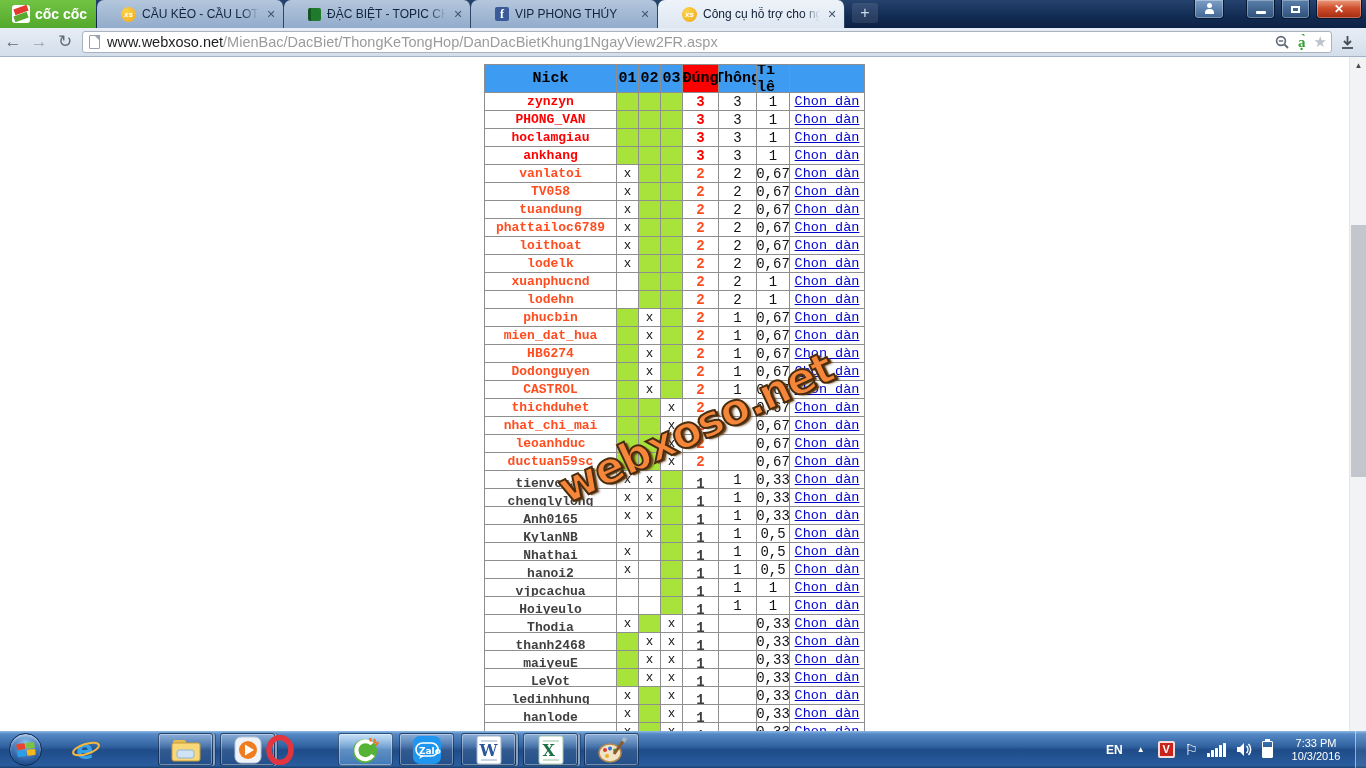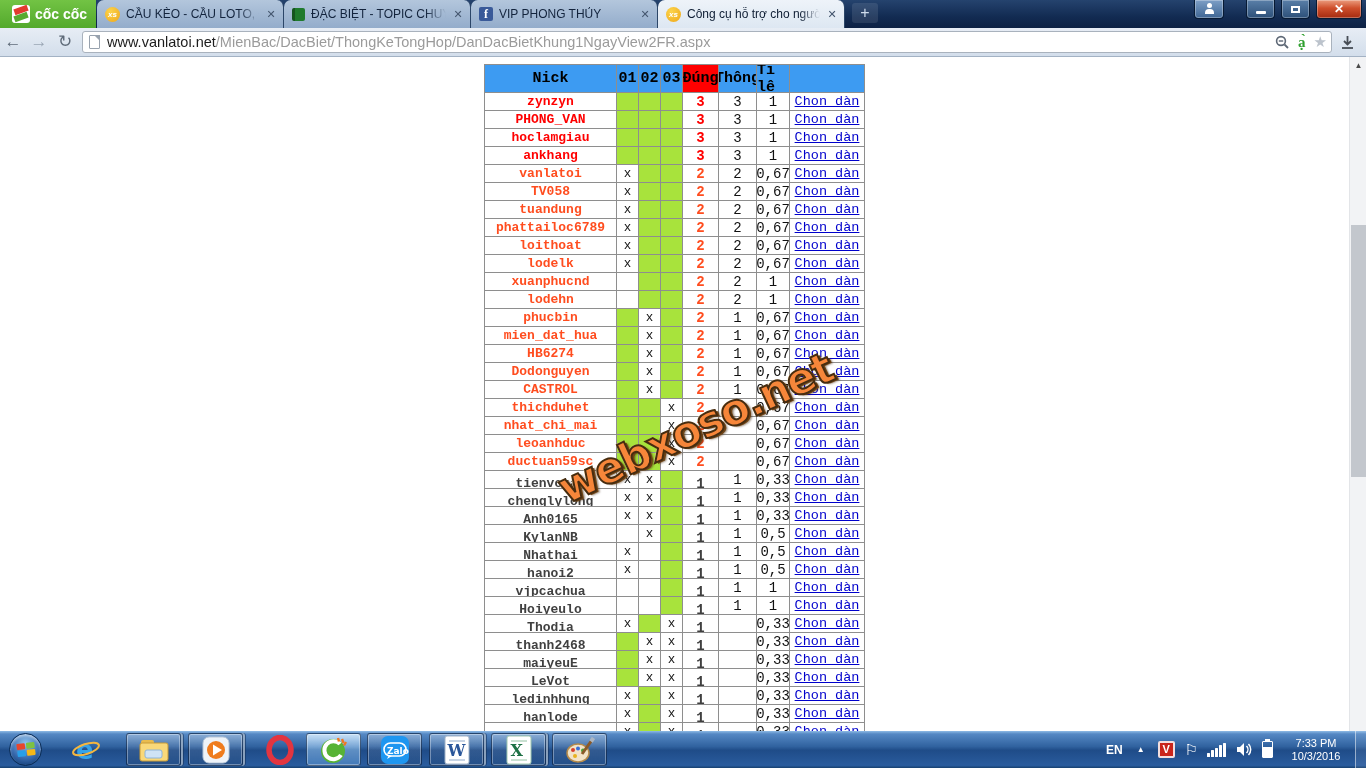--- a/index.html
+++ b/index.html
@@ -10,21 +10,21 @@
   
   .titlebar{position:absolute;left:0;top:0;width:1366px;height:28px;
             background:linear-gradient(#25436e,#122b52 60%,#0d2144);}
   .cc-logo{position:absolute;left:0;top:0;width:96px;height:28px;display:flex;align-items:center;gap:5px;
            background:linear-gradient(#72c344,#53a92c);padding-left:12px;cursor:pointer;}
   .cc-mark{width:18px;height:18px;background:#fff;border-radius:3px;position:relative;overflow:hidden;flex:none;}
   .cc-mark:before{content:'';position:absolute;left:2px;top:2px;width:14px;height:6px;background:#e23b2e;transform:rotate(-20deg);}
   .cc-mark:after{content:'';position:absolute;left:2px;top:9px;width:14px;height:6px;background:#58ab2f;transform:rotate(-20deg);}
   .cc-text{color:#fff;font-weight:bold;font-size:14px;letter-spacing:0;white-space:nowrap;}
   .tabs{position:absolute;left:97px;top:0;height:28px;display:flex;}
-  .tab{width:187px;height:28px;display:flex;align-items:center;gap:6px;padding:0 6px 0 8px;
+  .tab{width:187px;height:28px;display:flex;align-items:center;gap:6px;padding:0 6px 0 24px;
        background:linear-gradient(#b3c6dc,#93accb);border-right:1px solid #2c4668;
        border-radius:7px 7px 0 0;color:#13243d;cursor:pointer;}
   .tab.active{background:linear-gradient(#eef3f9,#dde7f2);color:#0e1d33;}
   .tab .title{flex:1;font-size:12px;white-space:nowrap;overflow:hidden;
               -webkit-mask-image:linear-gradient(90deg,#000 85%,transparent);
               mask-image:linear-gradient(90deg,#000 85%,transparent);}
   .tab .close{font-size:11px;color:#44566e;width:12px;text-align:center;flex:none;}
   .fav{flex:none;width:15px;height:15px;display:flex;align-items:center;justify-content:center;}
   .fav-xs{border-radius:50%;background:radial-gradient(circle at 35% 30%,#fcd34a,#efa81a);
           color:#fff;font-size:8px;font-weight:bold;font-style:italic;}
@@ -99,21 +99,21 @@
 
   
   .taskbar{position:absolute;left:0;top:731px;width:1366px;height:37px;
            background:linear-gradient(#8fbbe6 0%,#5588c4 8%,#30629f 42%,#1f4c88 52%,#2a5c9e 93%,#16406f 100%);}
   .orb{position:absolute;left:9px;top:2px;width:33px;height:33px;border-radius:50%;cursor:pointer;
        background:radial-gradient(circle at 50% 30%,#8ec2ee,#3a6cb0 55%,#123c74 90%);
        border:1px solid #0a2c55;box-shadow:inset 0 2px 3px rgba(255,255,255,.6);display:flex;align-items:center;justify-content:center;}
   .tb{position:absolute;top:2px;width:55px;height:33px;border-radius:3px;display:flex;align-items:center;justify-content:center;cursor:pointer;}
   .tb.open{border:1px solid rgba(8,28,58,.6);
            background:linear-gradient(rgba(255,255,255,.32),rgba(255,255,255,.10) 45%,rgba(0,0,0,.12));
-           box-shadow:inset 0 0 0 1px rgba(255,255,255,.35);}
+           box-shadow:inset 0 0 0 1px rgba(255,255,255,.35);margin-left:32px;}
   .tb.stacked{box-shadow:inset 0 0 0 1px rgba(255,255,255,.35),2px 0 0 rgba(230,240,250,.55),3px 0 0 rgba(20,50,90,.55);}
   .tb.active{background:linear-gradient(rgba(220,240,255,.85),rgba(150,200,245,.55) 50%,rgba(100,160,220,.45));}
   .tray{position:absolute;right:0;top:0;height:37px;display:flex;align-items:center;color:#fff;justify-content:flex-end;}
   .tray-lang{font-size:12px;font-weight:bold;margin-right:14px;cursor:pointer;}
   .tray-arrow{font-size:8px;margin-right:13px;cursor:pointer;}
   .unikey{width:17px;height:17px;background:#c9241b;border:2px solid #f3dede;border-radius:2px;color:#fff;
           font-weight:bold;font-size:11px;line-height:13px;text-align:center;margin-right:10px;cursor:pointer;}
   .tray-flag{font-size:15px;margin-right:9px;cursor:pointer;}
   .sig{display:flex;align-items:flex-end;gap:1px;height:14px;margin-right:10px;cursor:pointer;}
   .sig span{width:3px;background:#fff;border-radius:0.5px;}
@@ -171,21 +171,21 @@
         </div>
     </div>
   </div>
 
   <div class="toolbar">
     <span class="navbtn">←</span>
     <span class="navbtn fwd">→</span>
     <span class="navbtn">↻</span>
     <div class="urlbar">
       <span class="pageicon"></span>
-      <span class="urltext"><span class="urlhost">www.vanlatoi.net</span><span class="urlpath">/MienBac/DacBiet/ThongKeTongHop/DanDacBietKhung1NgayView2FR.aspx</span></span>
+      <span class="urltext"><span class="urlhost">www.webxoso.net</span><span class="urlpath">/MienBac/DacBiet/ThongKeTongHop/DanDacBietKhung1NgayView2FR.aspx</span></span>
       <span class="uicon">
         <svg width="15" height="15" viewBox="0 0 15 15">
             <circle cx="6" cy="6" r="4.4" fill="none" stroke="#5e6876" stroke-width="1.6"></circle>
             <line x1="9.5" y1="9.5" x2="13" y2="13" stroke="#5e6876" stroke-width="1.8"></line>
             <line x1="3.8" y1="6" x2="8.2" y2="6" stroke="#5e6876" stroke-width="1.4"></line>
           </svg>
       </span>
       <span class="uicon a-icon">ạ̀</span>
       <span class="uicon star">★</span>
     </div>

